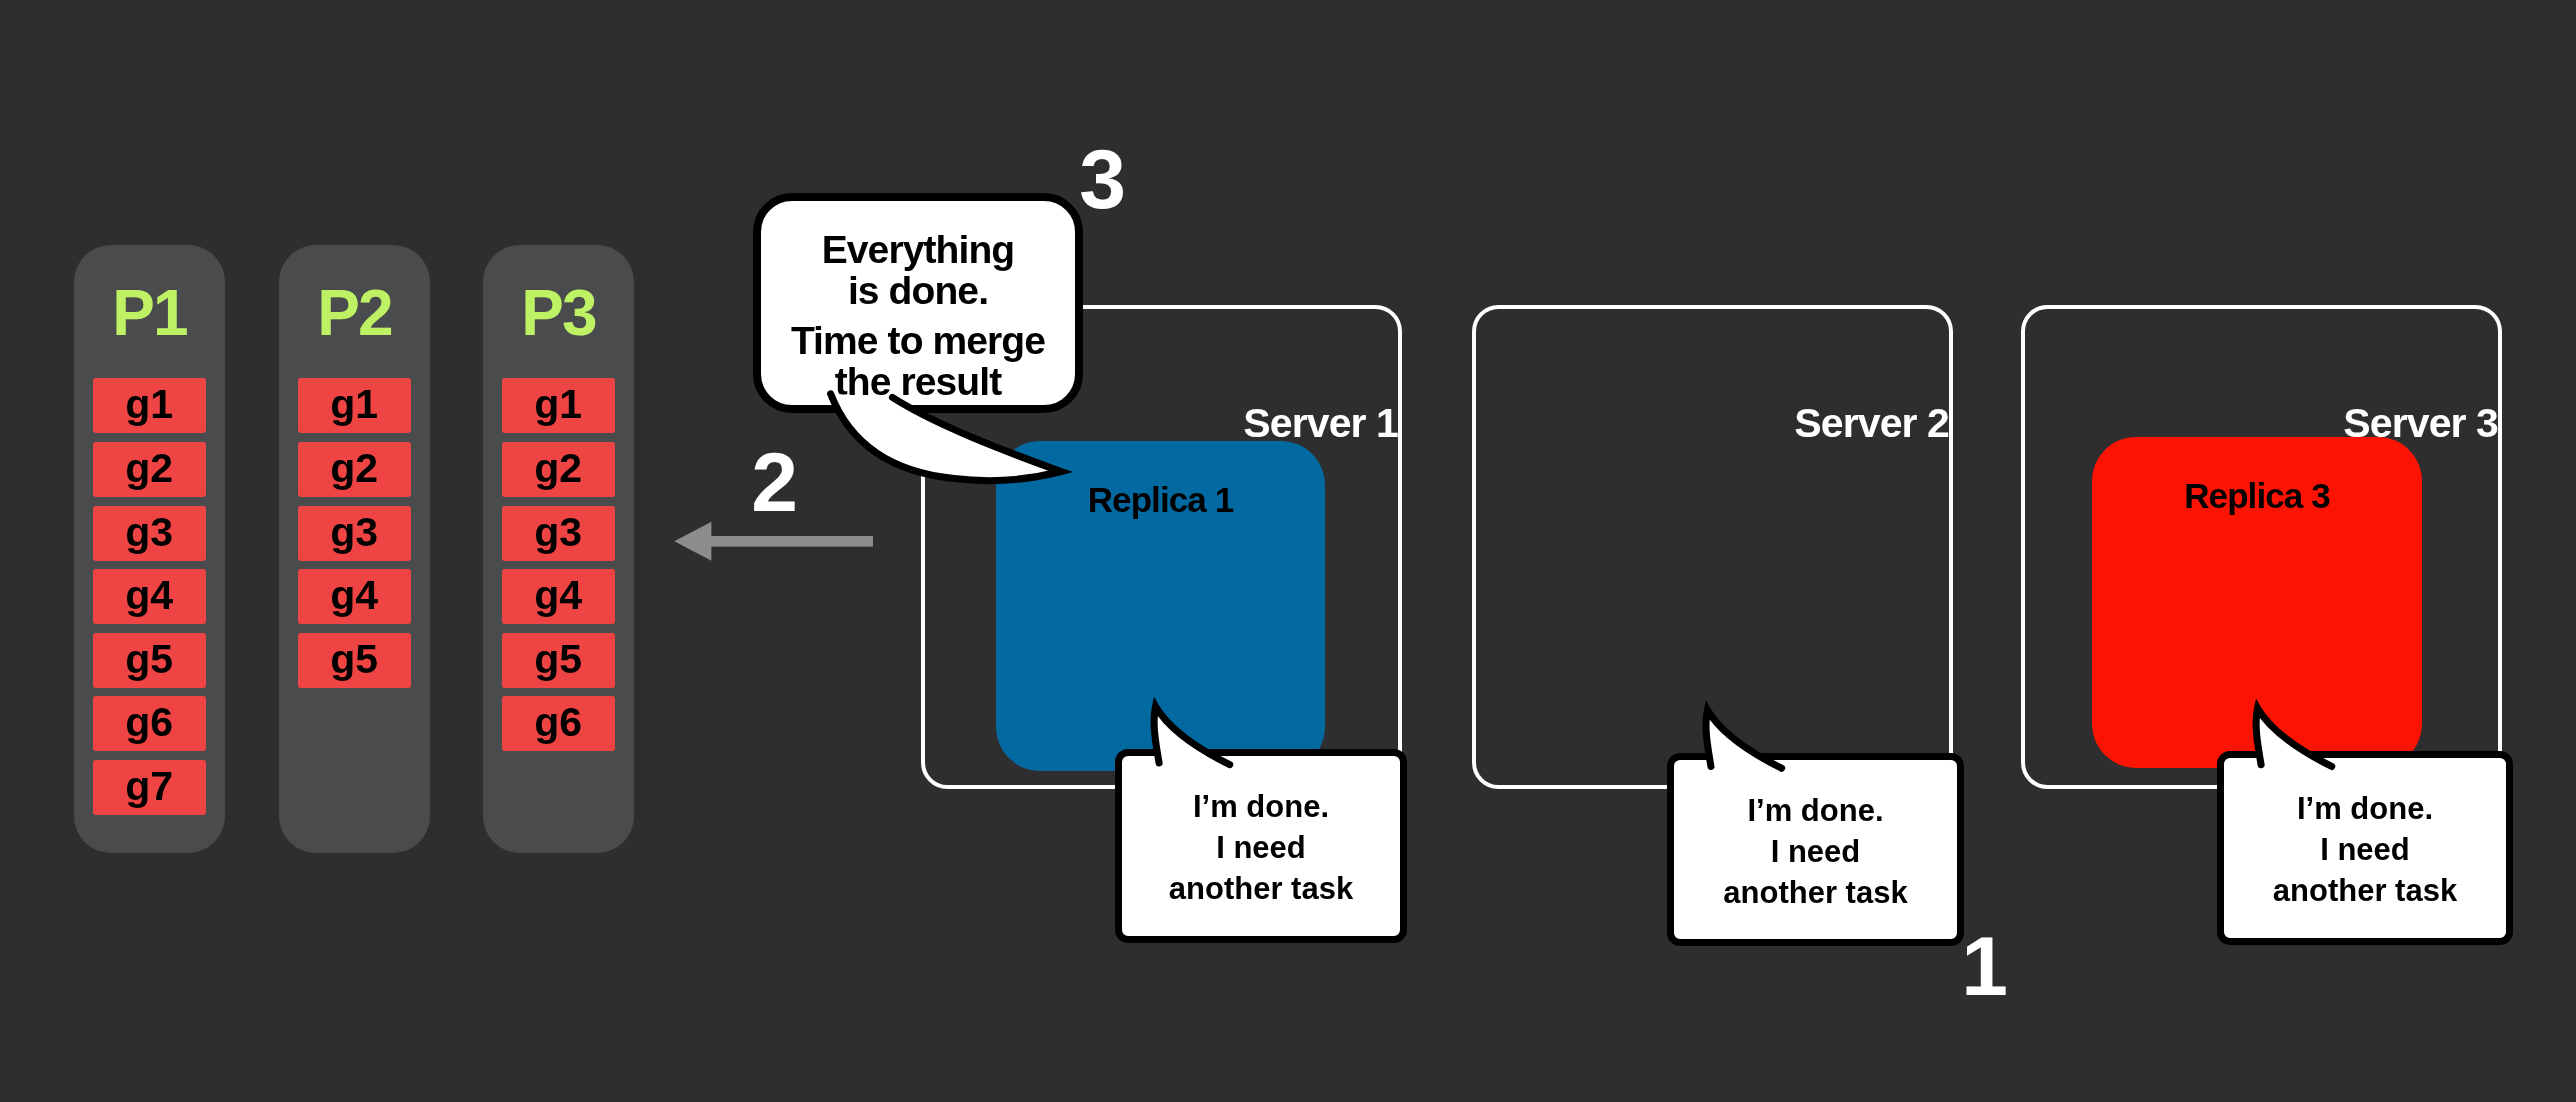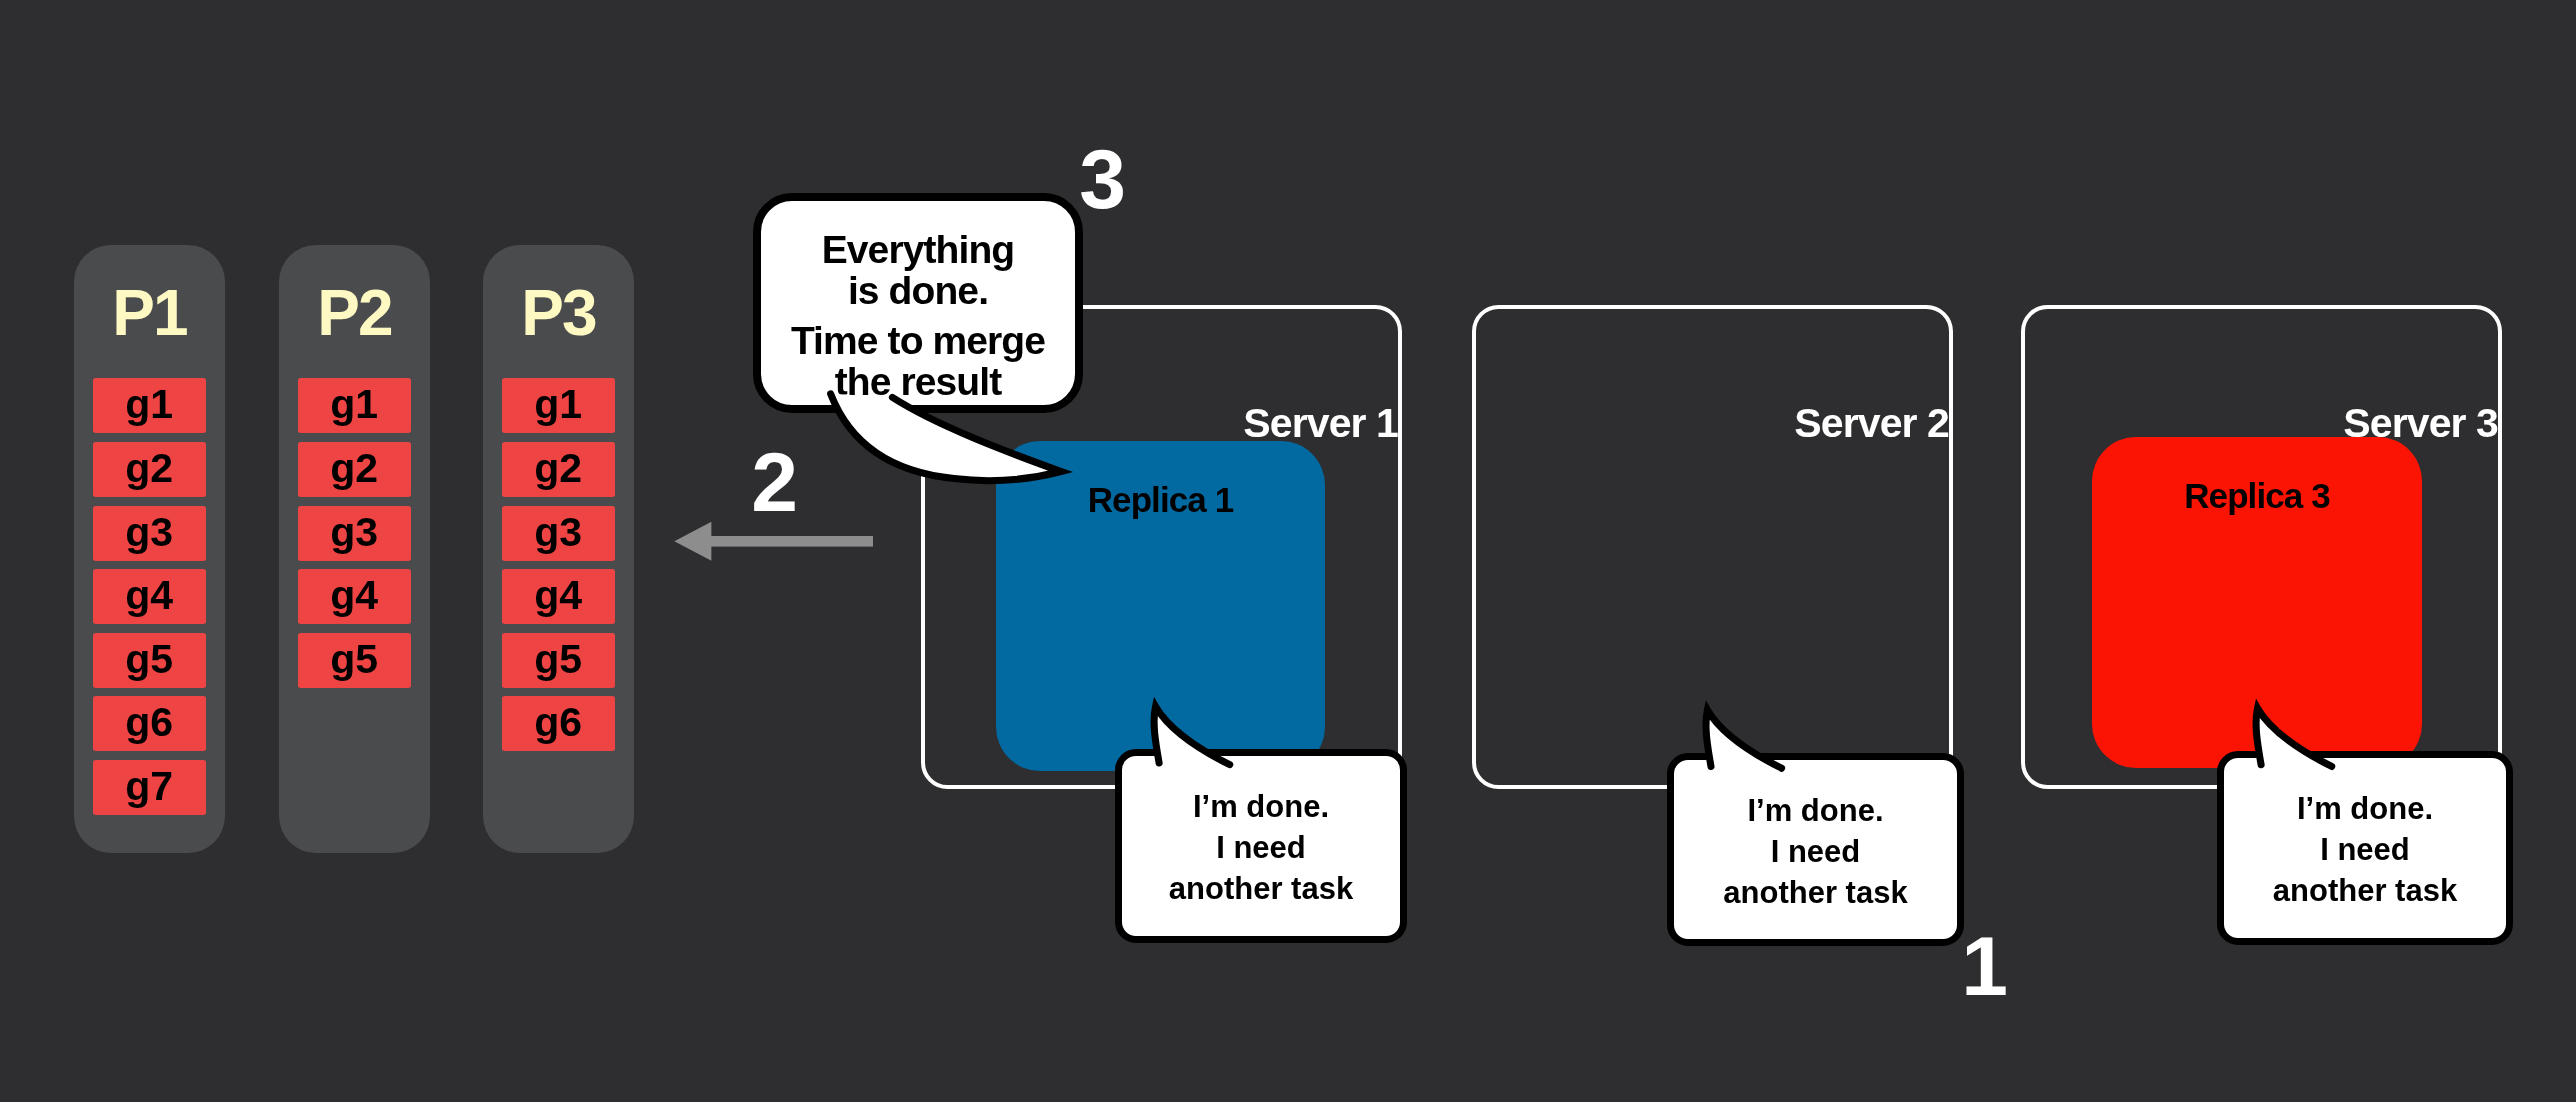--- a/index.html
+++ b/index.html
@@ -9,21 +9,21 @@
     font-family:"Liberation Sans",sans-serif;
     font-weight:700;
   }
   
   .column{
     position:absolute;top:245px;width:151px;height:608px;
     background:#4a4b4d;border-radius:37px;
   }
   .col-header{
     position:absolute;top:36px;left:0;right:0;height:64px;line-height:64px;
-    text-align:center;color:#fef9c3;font-size:64px;letter-spacing:-1.8px;
+    text-align:center;color:#bef264;font-size:64px;letter-spacing:-1.8px;
   }
   .cell{
     position:absolute;left:18.6px;width:113px;height:55px;border-radius:2.7px;
     background:#ef4444;color:#000;font-size:41px;line-height:53px;text-align:center;
   }
   
   .server{
     position:absolute;top:305px;width:481px;height:484px;box-sizing:border-box;
     border:4.4px solid #ffffff;border-radius:26.5px;background:transparent;
   }
@@ -32,21 +32,21 @@
     color:#ffffff;font-size:41px;line-height:41px;letter-spacing:-0.9px;margin-top:48px;
   }
   
   .replica{position:absolute;border-radius:44px;}
   .replica-label{
     padding-top:41px;text-align:center;color:#000;font-size:35px;line-height:35px;letter-spacing:-0.9px;
   }
   
   .bubble{
     position:absolute;background:#ffffff;color:#000;box-sizing:border-box;
-    border:7px solid #000;border-radius:21px;text-align:center;
+    border:7px solid #000;border-radius:13px;text-align:center;
   }
   .bubble.merge{border-width:8px;border-radius:39px;}
   .b-line{font-size:31px;line-height:41px;}
   .m-line{font-size:39px;line-height:41px;letter-spacing:-0.9px;}
   .bubble.small{padding-top:30px;}
   .bubble.merge{padding-top:28px;}
   .gap{margin-top:8.8px;}
   
   .step{
     position:absolute;width:97px;text-align:center;color:#ffffff;

